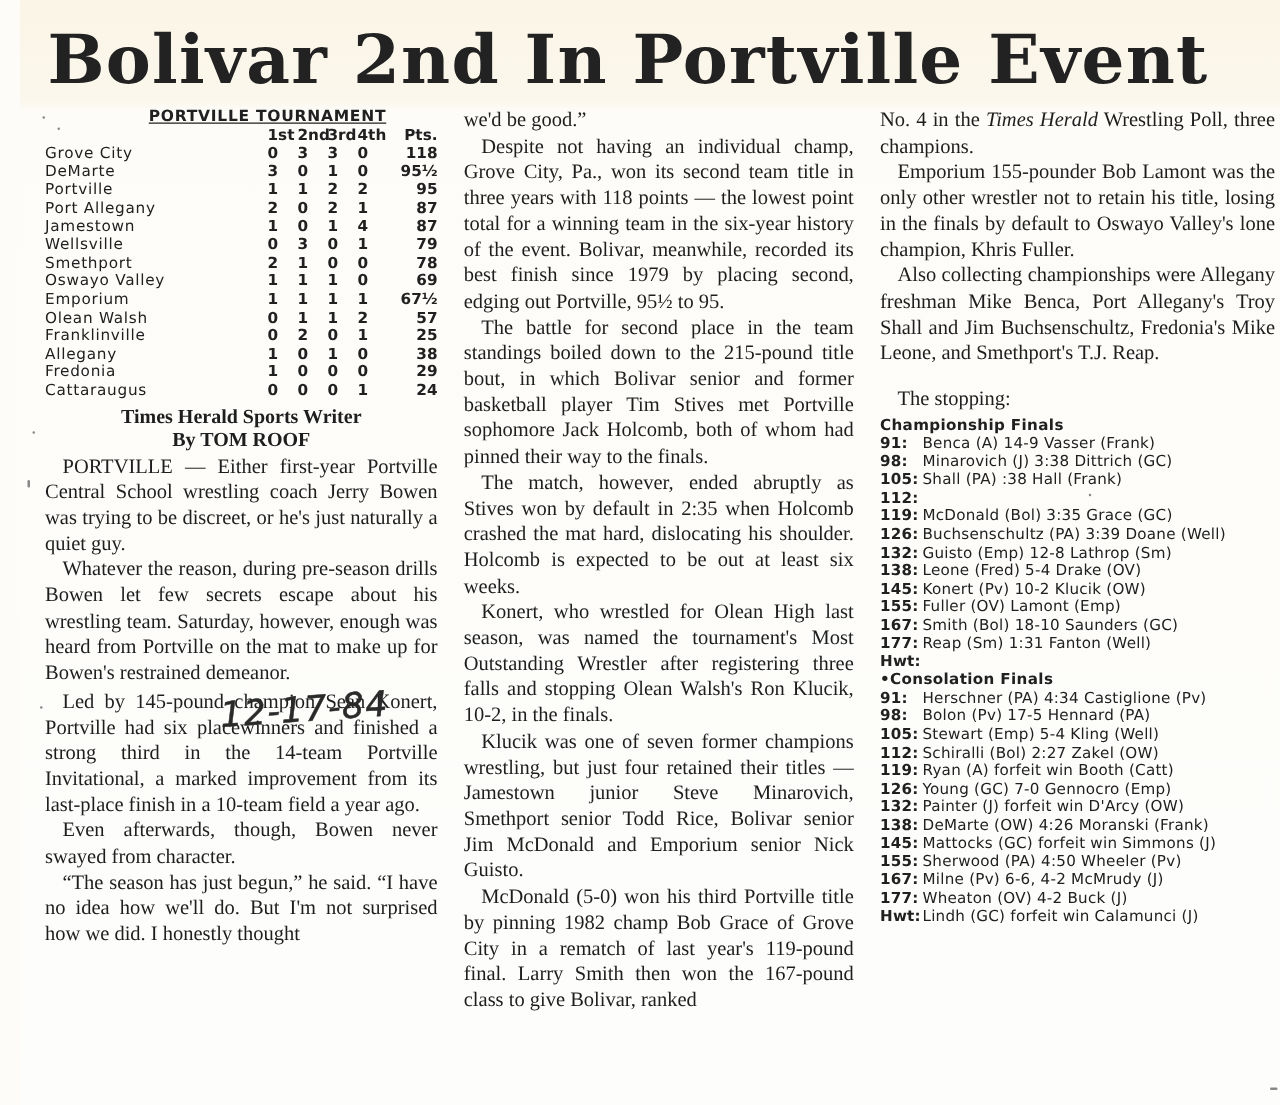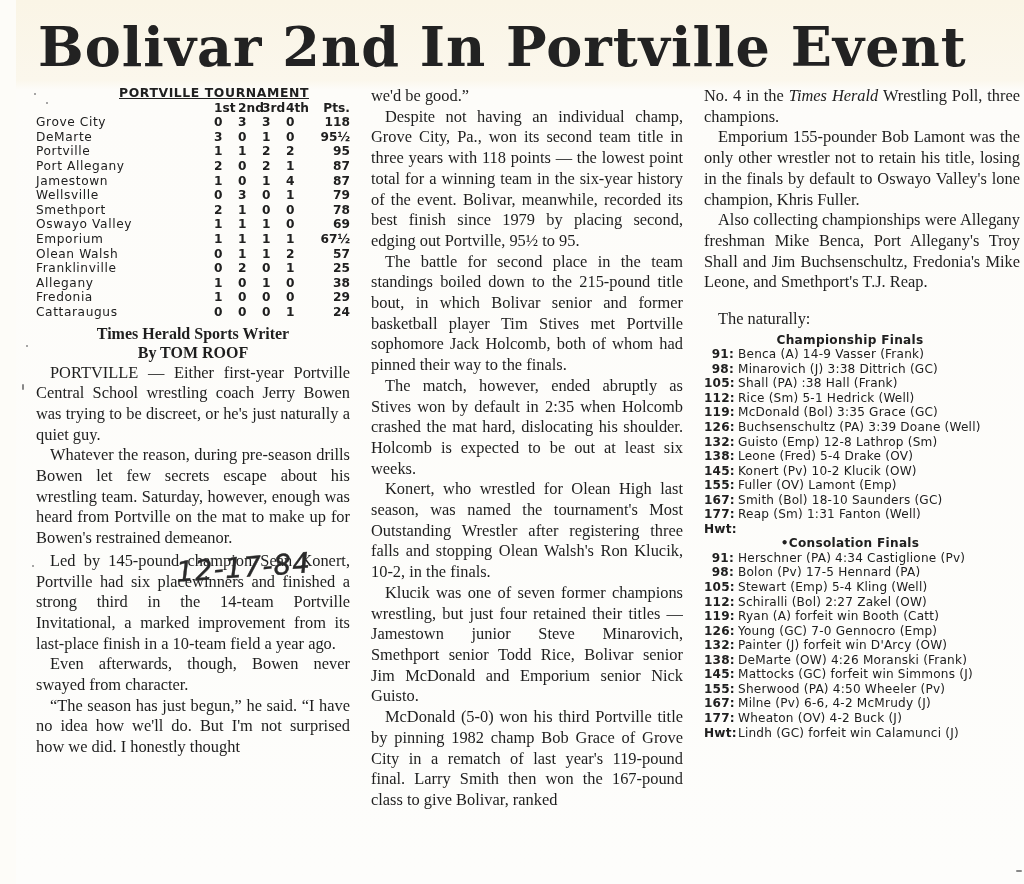--- a/index.html
+++ b/index.html
@@ -96,32 +96,31 @@
       margin-bottom: 3px;
     }
     .summ {
       font-family: "DejaVu Sans", sans-serif;
       font-size: 12.1px;
       line-height: 14.55px;
       color: #202020;
       width: 310px;
     }
     .summ-head {
-      text-align: center;
+      text-align: left;
       font-weight: bold;
       letter-spacing: 0.3px;
       padding-right: 18px;
     }
     .summ-row {
       display: flex;
       letter-spacing: 0.2px;
     }
     .summ-wt {
       width: 34px;
-      text-align: right;
       font-weight: bold;
       padding-right: 4px;
       flex-shrink: 0;
     }
     .summ-txt { flex: 1; text-align: justify; }
 
     .specks span {
       position: absolute; width: 2px; height: 2px; background: #888; border-radius: 1px;
     }
   </style>
@@ -279,40 +278,39 @@
     <p class="para">Konert, who wrestled for Olean High last season, was named the tournament's Most Outstanding Wrestler after registering three falls and stopping Olean Walsh's Ron Klucik, 10-2, in the finals.</p>
     <p class="para">Klucik was one of seven former champions wrestling, but just four retained their titles — Jamestown junior Steve Minarovich, Smethport senior Todd Rice, Bolivar senior Jim McDonald and Emporium senior Nick Guisto.</p>
     <p class="para">McDonald (5-0) won his third Portville title by pinning 1982 champ Bob Grace of Grove City in a rematch of last year's 119-pound final. Larry Smith then won the 167-pound class to give Bolivar, ranked</p>
   </div>
 
   <div class="col col3">
     <p class="para cont"><span>No. 4 in the </span><i class="em">Times Herald</i><span> Wrestling Poll, three champions.</span></p>
     <p class="para">Emporium 155-pounder Bob Lamont was the only other wrestler not to retain his title, losing in the finals by default to Oswayo Valley's lone champion, Khris Fuller.</p>
     <p class="para">Also collecting championships were Allegany freshman Mike Benca, Port Allegany's Troy Shall and Jim Buchsenschultz, Fredonia's Mike Leone, and Smethport's T.J. Reap.</p>
 
-    <p class="summ-intro">The naturally:</p>
+    <p class="summ-intro">The stopping:</p>
 
     <div class="summ">
       <div class="summ-head">Championship Finals</div>
       <div id="champ-rows">
           <div class="summ-row">
             <span class="summ-wt">91:</span>
             <span class="summ-txt">Benca (A) 14-9 Vasser (Frank)</span>
           </div>
           <div class="summ-row">
             <span class="summ-wt">98:</span>
             <span class="summ-txt">Minarovich (J) 3:38 Dittrich (GC)</span>
           </div>
           <div class="summ-row">
             <span class="summ-wt">105:</span>
             <span class="summ-txt">Shall (PA) :38 Hall (Frank)</span>
           </div>
           <div class="summ-row">
             <span class="summ-wt">112:</span>
-            <span class="summ-txt">Rice (Sm) 5-1 Hedrick (Well)</span>
           </div>
           <div class="summ-row">
             <span class="summ-wt">119:</span>
             <span class="summ-txt">McDonald (Bol) 3:35 Grace (GC)</span>
           </div>
           <div class="summ-row">
             <span class="summ-wt">126:</span>
             <span class="summ-txt">Buchsenschultz (PA) 3:39 Doane (Well)</span>
           </div>
           <div class="summ-row">

